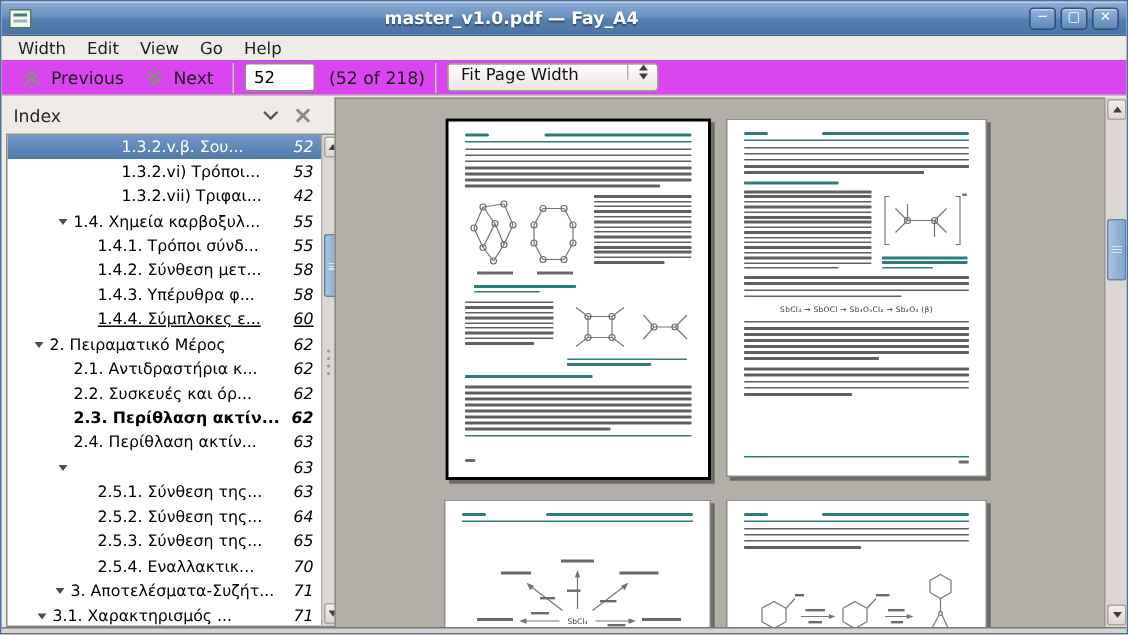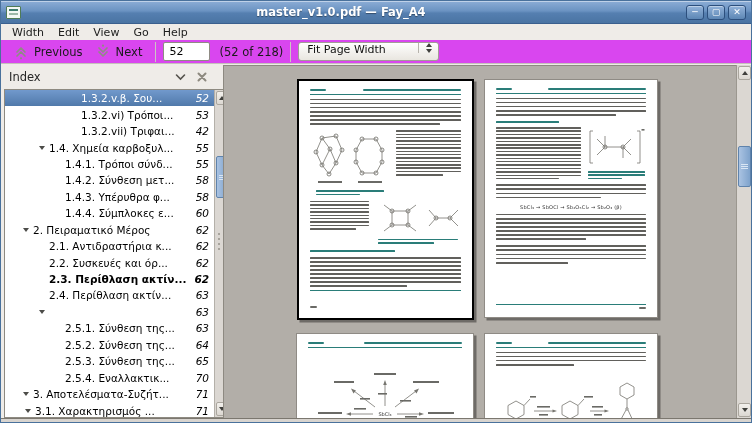--- a/index.html
+++ b/index.html
@@ -193,21 +193,21 @@
         <div class="trow" style="padding-left: 46px;">
           <span class="exp hid"></span>
           <span class="tlab">1.4.2. Σύνθεση μετ...</span>
           <span class="tpg">58</span>
         </div>
         <div class="trow" style="padding-left: 46px;">
           <span class="exp hid"></span>
           <span class="tlab">1.4.3. Υπέρυθρα φ...</span>
           <span class="tpg">58</span>
         </div>
-        <div class="trow" style="padding-left: 46px;">
+        <div class="trow" style="padding-left: 46px; text-decoration: underline;">
           <span class="exp hid"></span>
           <span class="tlab">1.4.4. Σύμπλοκες ε...</span>
           <span class="tpg">60</span>
         </div>
         <div class="trow" style="padding-left: 14px;">
           <span class="exp"></span>
           <span class="tlab">2. Πειραματικό Μέρος</span>
           <span class="tpg">62</span>
         </div>
         <div class="trow" style="padding-left: 30px;">
@@ -247,21 +247,21 @@
         <div class="trow" style="padding-left: 46px;">
           <span class="exp hid"></span>
           <span class="tlab">2.5.3. Σύνθεση της...</span>
           <span class="tpg">65</span>
         </div>
         <div class="trow" style="padding-left: 46px;">
           <span class="exp hid"></span>
           <span class="tlab">2.5.4. Εναλλακτικ...</span>
           <span class="tpg">70</span>
         </div>
-        <div class="trow" style="padding-left: 14px;">
+        <div class="trow" style="padding-left: 28px;">
           <span class="exp"></span>
           <span class="tlab">3. Αποτελέσματα-Συζήτ...</span>
           <span class="tpg">71</span>
         </div>
         <div class="trow" style="padding-left: 16px;">
           <span class="exp"></span>
           <span class="tlab">3.1. Χαρακτηρισμός ...</span>
           <span class="tpg">71</span>
         </div>
       </div>

